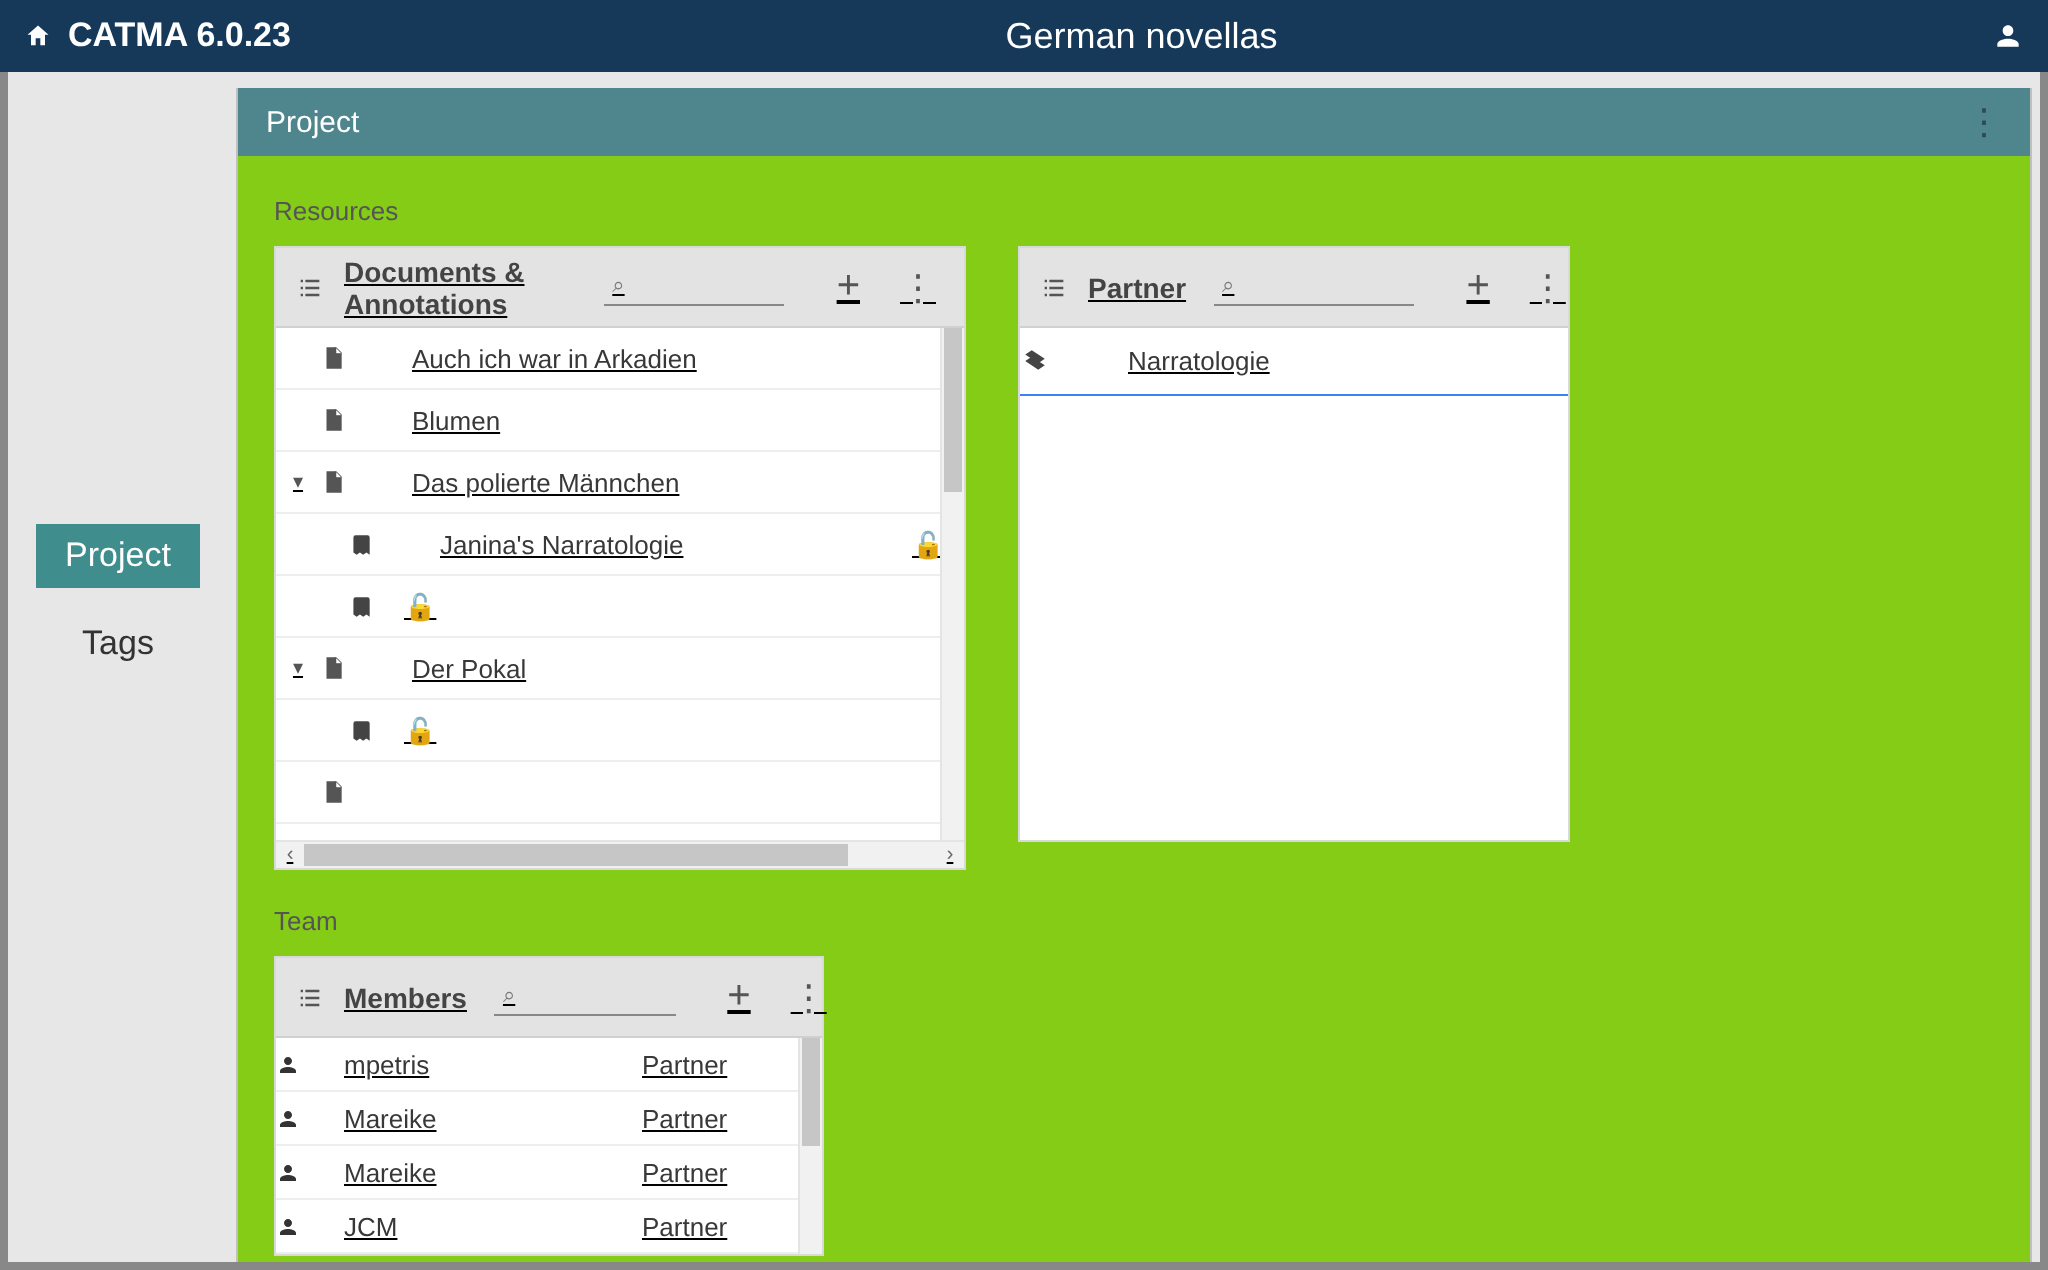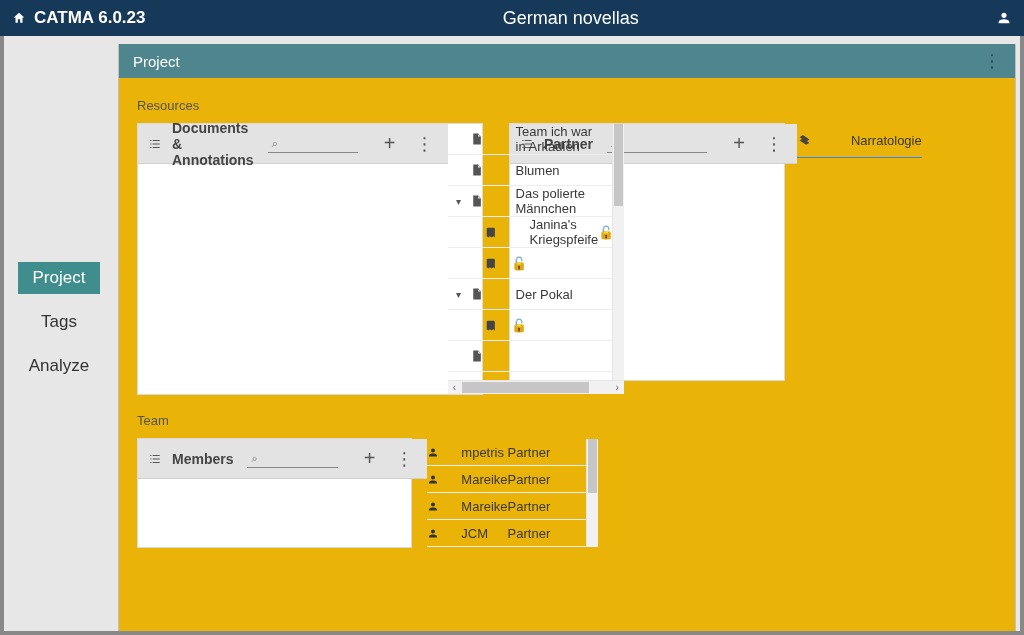--- a/index.html
+++ b/index.html
@@ -41,28 +41,28 @@
     border-left:1px solid #c0c0c0;
     border-right:1px solid #c0c0c0;
     overflow:hidden;
   }
   .panel-header {
     background: #4f868e; color: #fff; height: 34px; display: flex; align-items: center;
     padding: 0 14px; font-size: 15px; justify-content: space-between;
   }
   .panel-header .more { color: #2d4c52; font-size: 18px; letter-spacing: 0; }
   .panel-body {
-    flex: 1; background: #eab308; padding: 14px 18px 0 18px; overflow: hidden;
+    flex: 1; background: #84cc16; padding: 14px 18px 0 18px; overflow: hidden;
   }
   .section-title { font-size: 13px; color: #555; margin: 6px 0 10px 0; }
 
   .cards-row { display: flex; gap: 26px; align-items: flex-start; }
 
   .card {
-    border: 1px solid #d9d9d9; background: #fff; display: flex; flex-direction: row;
+    border: 1px solid #d9d9d9; background: #fff; display: flex; flex-direction: column; text-decoration: underline;
   }
   .card.docs { width: 346px; }
   .card.tagsets { width: 276px; }
   .card.members { width: 275px; }
 
   .card-header {
     background: #e3e3e3; height: 40px; display: flex; align-items: center; padding: 0 10px;
     gap: 10px; border-bottom: 1px solid #d0d0d0; color: #444;
   }
   .card-header .list-icon { font-size: 14px; color: #555; }
@@ -156,21 +156,20 @@
         <path fill="#fff" d="M12 12c2.2 0 4-1.8 4-4s-1.8-4-4-4-4 1.8-4 4 1.8 4 4 4zm0 2c-2.7 0-8 1.3-8 4v2h16v-2c0-2.7-5.3-4-8-4z"></path>
       </svg>
   </span>
 </div>
 
 <div class="main">
 
   <div class="sidebar">
     <div class="nav-item active"><span>Project</span></div>
     <div class="nav-item"><span>Tags</span></div>
-    <div class="nav-item"><span>Analyze</span></div>
   </div>
 
   <div class="content">
     <div class="content-inner">
     <div class="panel-header">
       <span>Project</span>
       <span class="more">⋮</span>
     </div>
 
     <div class="panel-body">
@@ -198,21 +197,21 @@
           <div class="tree-body">
             <div class="tree-scroll" id="docs-rows">
                   <div class="tree-row">
                     <span class="exp"></span>
                     <span class="icon-col">
                       <svg width="13" height="14" viewBox="0 0 24 24">
                         <path class="doc-icon-svg" d="M6 2h9l5 5v15H6V2zm9 1v5h5"></path>
                         <path fill="none" stroke="#555" d="M14 2v6h6"></path>
                       </svg>
                     </span>
-                    <span class="label">Team ich war in Arkadien</span>
+                    <span class="label">Auch ich war in Arkadien</span>
                     <span class="lock"></span>
                   </div>
                   <div class="tree-row">
                     <span class="exp"></span>
                     <span class="icon-col">
                       <svg width="13" height="14" viewBox="0 0 24 24">
                         <path class="doc-icon-svg" d="M6 2h9l5 5v15H6V2zm9 1v5h5"></path>
                         <path fill="none" stroke="#555" d="M14 2v6h6"></path>
                       </svg>
                     </span>
@@ -230,21 +229,21 @@
                     <span class="label">Das polierte Männchen</span>
                     <span class="lock"></span>
                   </div>
                   <div class="tree-row">
                     <span class="exp"></span>
                     <span class="icon-col indent1">
                       <svg width="13" height="13" viewBox="0 0 24 24">
                         <path fill="#444" d="M4 3h14a2 2 0 0 1 2 2v16l-3-2-3 2-3-2-3 2-3-2V5a2 2 0 0 1 2-2z"></path>
                       </svg>
                     </span>
-                    <span class="label">Janina's Kriegspfeife</span>
+                    <span class="label">Janina's Narratologie</span>
                     <span class="lock">🔓</span>
                   </div>
                   <div class="tree-row">
                     <span class="exp"></span>
                     <span class="icon-col indent1">
                       <svg width="13" height="13" viewBox="0 0 24 24">
                         <path fill="#444" d="M4 3h14a2 2 0 0 1 2 2v16l-3-2-3 2-3-2-3 2-3-2V5a2 2 0 0 1 2-2z"></path>
                       </svg>
                     </span>
                     <span class="lock">🔓</span>

